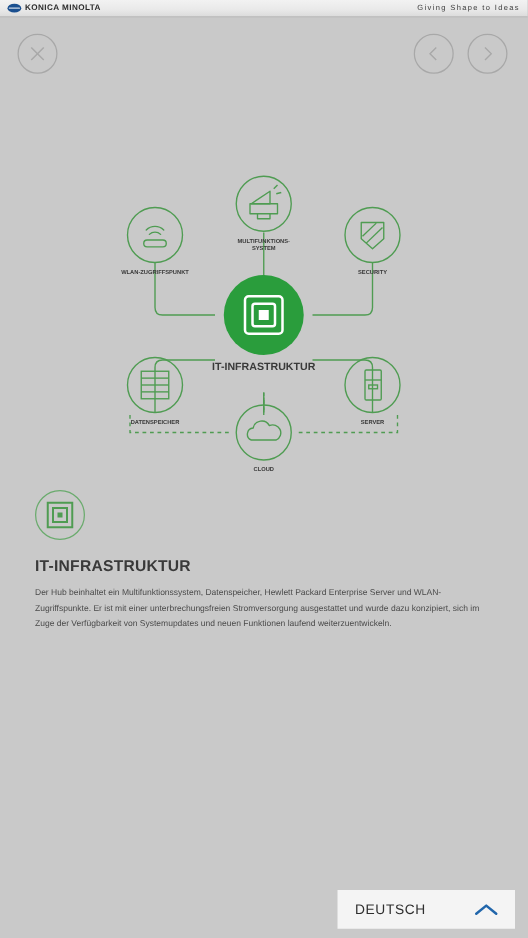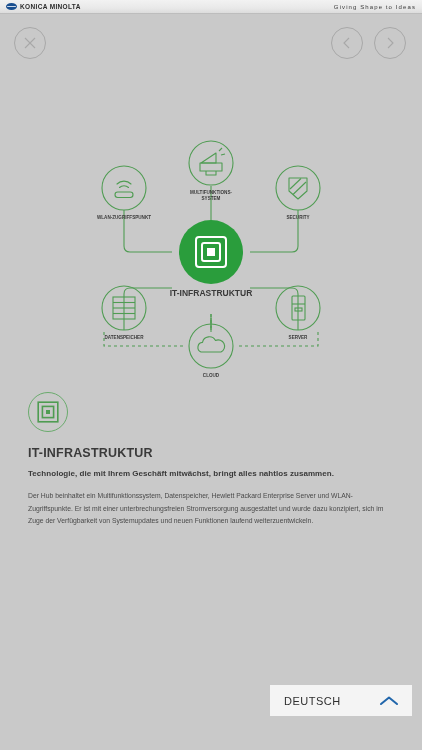--- a/index.html
+++ b/index.html
@@ -130,21 +130,21 @@
     line-height: 1.85;
     color: #4a4a4a;
     margin: 0;
     max-width: 366px;
   }
 
   
   .lang-select {
     position: absolute;
     left: 270px;
-    top: 685px;
+    top: 712px;
     width: 142px;
     height: 31px;
     background: #f4f4f4;
     display: flex;
     align-items: center;
     justify-content: space-between;
     padding: 0 13px 0 14px;
     box-sizing: border-box;
   }
   .lang-label {
@@ -290,21 +290,20 @@
 
 <div class="content">
   <div class="content-icon">
     <svg width="24" height="24" viewBox="0 0 24 24">
       <rect x="2.2" y="2.2" width="19.6" height="19.6" fill="none" stroke="#4f9c52" stroke-width="1.6"></rect>
       <rect x="6.4" y="6.4" width="11.2" height="11.2" fill="none" stroke="#4f9c52" stroke-width="1.6"></rect>
       <rect x="10" y="10" width="4" height="4" fill="#4f9c52"></rect>
     </svg>
   </div>
   <h1 class="content-title">IT-INFRASTRUKTUR</h1>
-  <p class="content-sub">Technologie, die mit Ihrem Geschäft mitwächst, bringt alles nahtlos zusammen.</p>
   <p class="content-body">Der Hub beinhaltet ein Multifunktionssystem, Datenspeicher, Hewlett Packard Enterprise Server und WLAN-Zugriffspunkte. Er ist mit einer unterbrechungsfreien Stromversorgung ausgestattet und wurde dazu konzipiert, sich im Zuge der Verfügbarkeit von Systemupdates und neuen Funktionen laufend weiterzuentwickeln.</p>
 </div>
 
 <div class="lang-select">
   <span class="lang-label">DEUTSCH</span>
   <svg width="20" height="12" viewBox="0 0 20 12">
     <polyline points="2,9 10,2.5 18,9" fill="none" stroke="#2166ab" stroke-width="2" stroke-linecap="round" stroke-linejoin="round"></polyline>
   </svg>
 </div>
 

